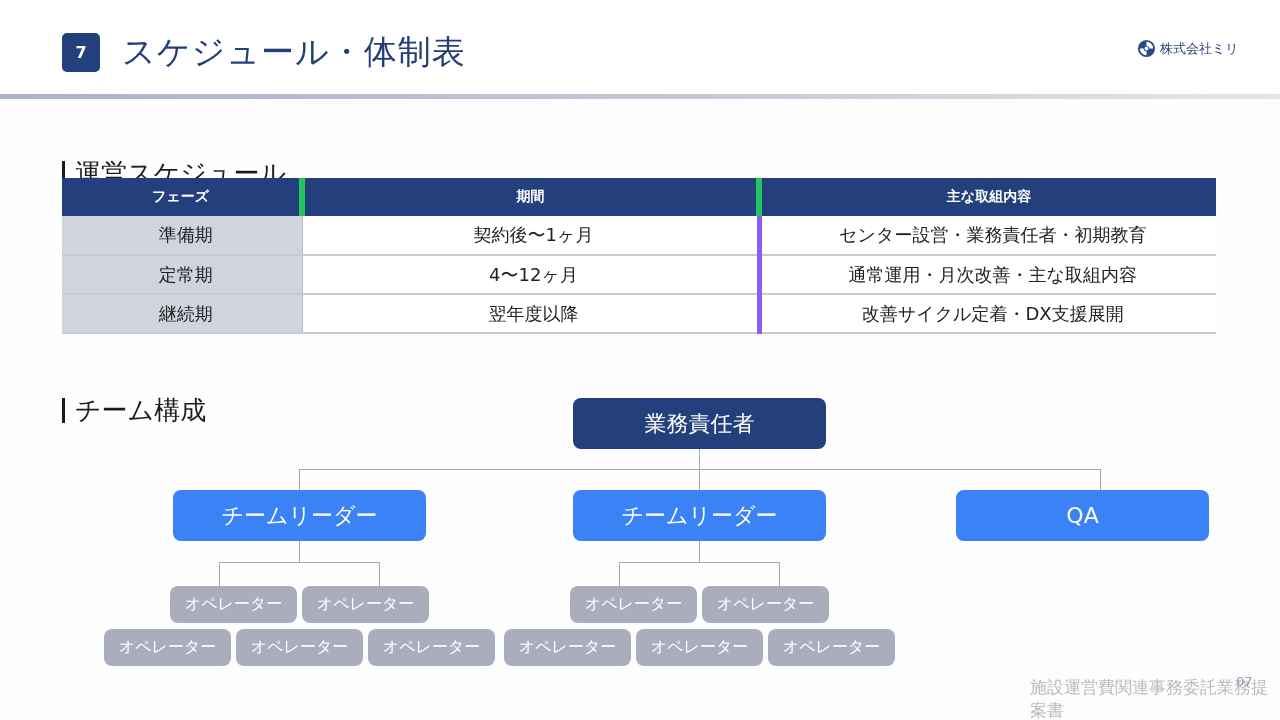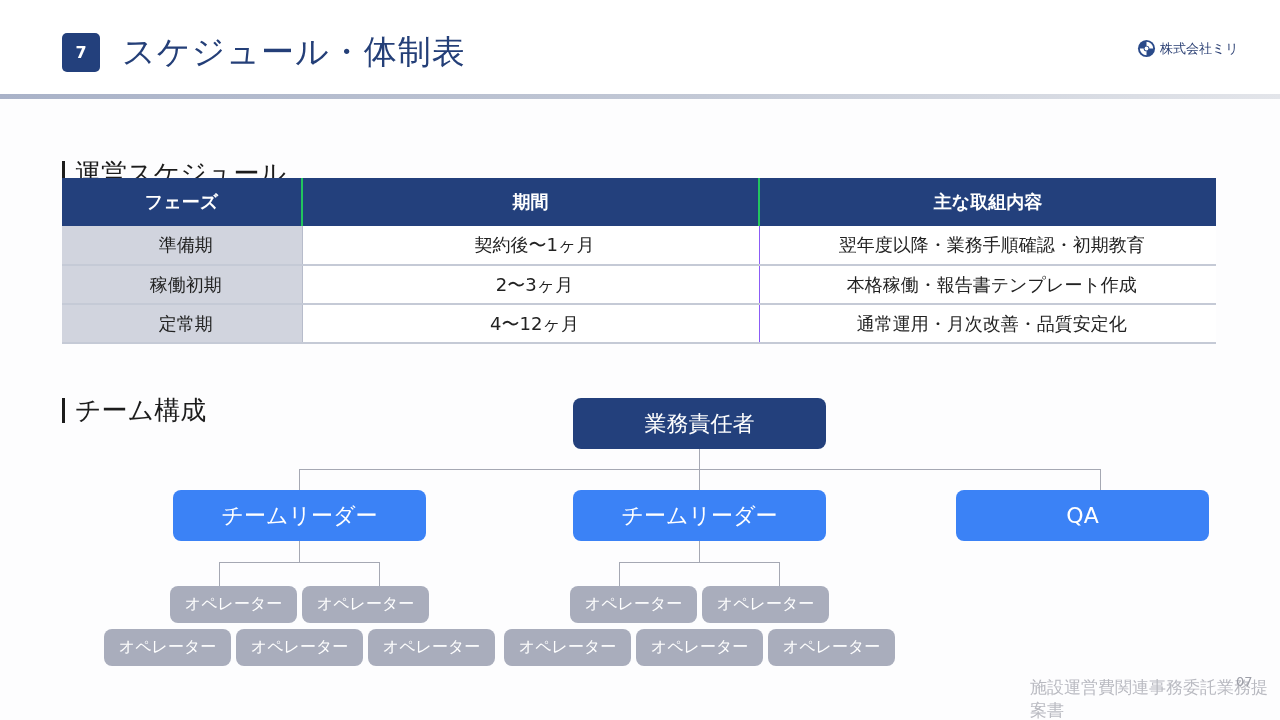--- a/index.html
+++ b/index.html
@@ -13,25 +13,25 @@
     background: #23407c; color: #ffffff; font-size: 16px; font-weight: bold; display: flex; align-items: center; justify-content: center; }
   .page-title { position: absolute; left: 122px; top: 29px; font-size: 33px; color: #243f78; letter-spacing: 1px; line-height: 46px; }
   .logo { position: absolute; left: 1137px; top: 39px; display: flex; align-items: center; gap: 4px; text-align: center; }
   .logo svg { width: 19px; height: 19px; }
   .logo-text { font-size: 13px; color: #2a3f73; }
 
   .section-title { position: absolute; left: 62px; font-size: 26px; color: #1c1c1c; display: flex; align-items: center; }
   .section-bar { display: inline-block; width: 3px; height: 25px; background: #1c1c1c; margin-right: 10px; }
 
   .schedule-table { position: absolute; left: 62px; top: 178px; width: 1154px; border-collapse: collapse; }
-  .schedule-table th { background: #23407c; color: #ffffff; font-size: 18px; font-weight: bold; height: 48px; text-align: center; }
-  .schedule-table th + th { border-left: 2px solid #22c55e; margin-top: 10px; }
+  .schedule-table th { background: #23407c; color: #ffffff; font-size: 14px; font-weight: bold; height: 38px; text-align: center; }
+  .schedule-table th + th { border-left: 6px solid #22c55e; margin-top: 10px; }
   .schedule-table td { height: 39px; font-size: 18px; text-align: center; color: #222; border-bottom: 2px solid #c5cad6; background: #ffffff; padding-left: 8px; }
   .schedule-table td.phase { background: #d1d4de; border-right: 1px solid #b7bccb; }
-  .schedule-table td.period { border-right: 1px solid #8b5cf6; }
+  .schedule-table td.period { border-right: 5px solid #8b5cf6; }
   .col-phase { width: 240px; } .col-period { width: 457px; } .col-tasks { width: 457px; }
 
   .org { position: absolute; left: 0; top: 0; width: 1280px; height: 620px; pointer-events: none; margin-left: 42px; }
   .org .node { position: absolute; display: flex; align-items: center; justify-content: center; color: #fff; border-radius: 8px; pointer-events: auto; }
   .node-top { left: 531px; top: 398px; width: 253px; height: 51px; background: #23407c; font-size: 22px; }
   .node-lead { width: 253px; height: 51px; background: #3b82f6; font-size: 22px; top: 490px; }
   .node-op { width: 127px; height: 37px; background: #a9adbc; font-size: 16px; border-radius: 6px; }
   .line { position: absolute; background: #a5a8b3; }
 
   .footer-doc { position: absolute; left: 1030px; top: 676px; font-size: 17px; color: #b9bac1; }
@@ -69,31 +69,31 @@
     <tr>
       <th>フェーズ</th>
       <th>期間</th>
       <th>主な取組内容</th>
     </tr>
   </thead>
   <tbody>
     <tr>
       <td class="phase">準備期</td>
       <td class="period">契約後〜1ヶ月</td>
-      <td>翌年度以降・業務手順確認・初期教育</td>
-    </tr>
-    <tr>
-      <td class="phase">稼働初期</td>
-      <td class="period">2〜3ヶ月</td>
-      <td>本格稼働・報告書テンプレート作成</td>
+      <td>センター設営・業務責任者・初期教育</td>
     </tr>
     <tr>
       <td class="phase">定常期</td>
       <td class="period">4〜12ヶ月</td>
-      <td>通常運用・月次改善・品質安定化</td>
+      <td>通常運用・月次改善・主な取組内容</td>
+    </tr>
+    <tr>
+      <td class="phase">継続期</td>
+      <td class="period">翌年度以降</td>
+      <td>改善サイクル定着・DX支援展開</td>
     </tr>
   </tbody>
 </table>
 
 <div class="section-title" style="top:393px;">
   <span class="section-bar"></span>
   <span>チーム構成</span>
 </div>
 
 <div class="org">

